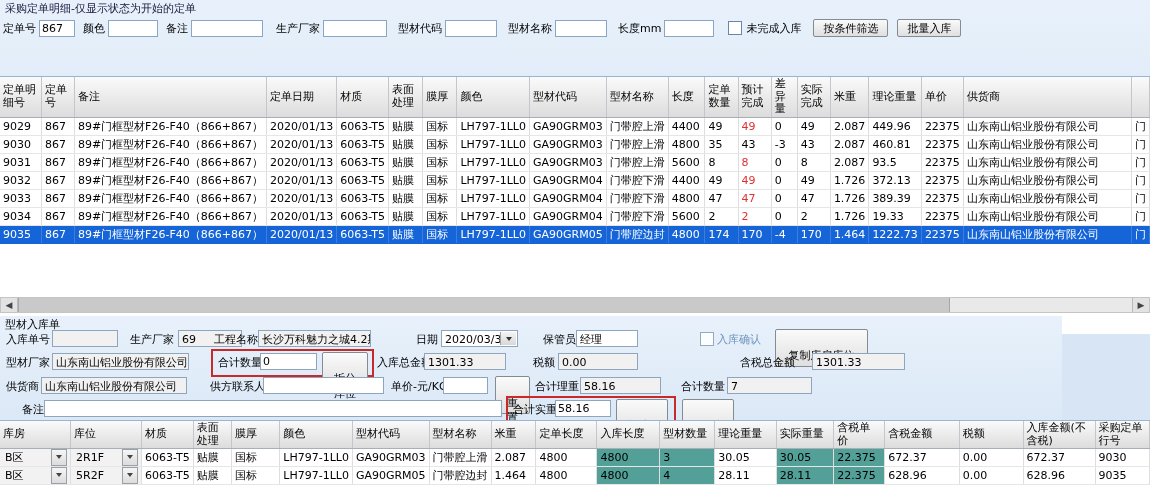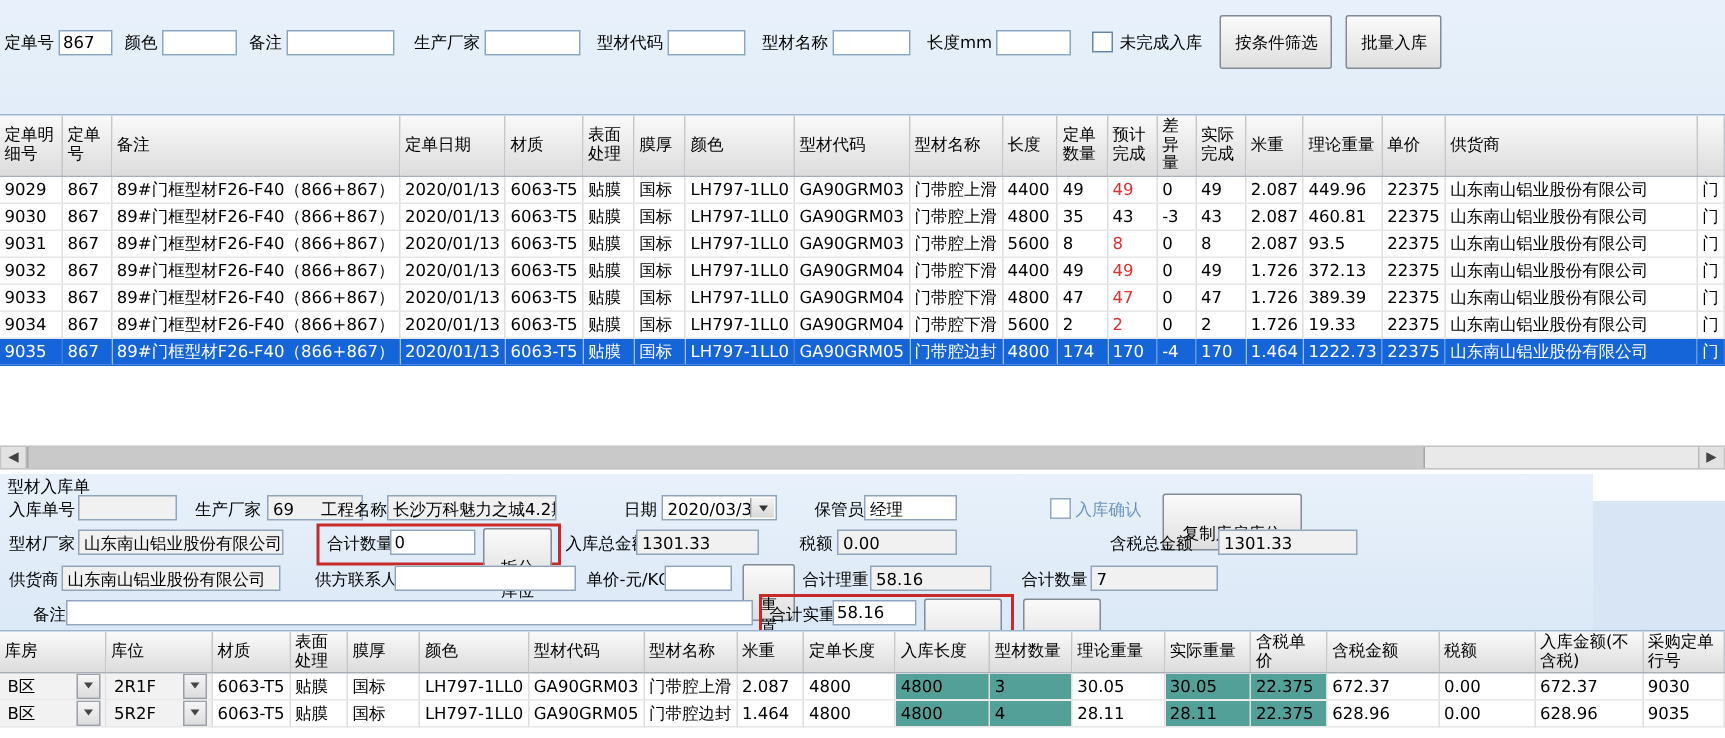--- a/index.html
+++ b/index.html
@@ -8,21 +8,21 @@
   .app{position:relative;width:1150px;height:492px;}
   
   .top-panel{position:absolute;top:0;left:0;width:1150px;height:316px;
     background:linear-gradient(#e8f1fb,#cfe0f2);border-bottom:1px solid #8fafd2;box-sizing:border-box;}
   .panel-title{position:absolute;top:1px;left:5px;color:#17173a;}
   .filter-row{position:absolute;top:17px;left:3px;height:22px;display:flex;align-items:center;white-space:nowrap;}
   .lbl{margin:0 3px 0 8px;}
   .lbl.first{margin-left:0;}
   input.txt{height:15px;border:1px solid #89a6c6;background:#fff;padding:0 2px;
     font:11px "DejaVu Sans","Liberation Sans",sans-serif;}
-  .btn{height:36px;padding:0 9px;margin-left:9px;background:linear-gradient(#fafafa,#dfdfdf);
+  .btn{height:18px;padding:0 9px;margin-left:9px;background:linear-gradient(#fafafa,#dfdfdf);
     border:1px solid #848b93;border-radius:2px;font:11px "DejaVu Sans","Liberation Sans",sans-serif;cursor:default;}
   .cb{width:12px;height:12px;border:1px solid #6587ad;background:#fff;display:inline-block;margin-left:14px;}
   
   .grid-wrap{position:absolute;top:40px;left:0;width:1150px;height:257px;background:#fff;
     border-top:1px solid #9ab4d2;overflow:hidden;margin-top:36px;}
   table.grid{border-collapse:collapse;table-layout:fixed;}
   table.grid th{background:linear-gradient(#fafafa,#dcdcdc);border-right:1px solid #c3c7cd;
     border-bottom:1px solid #a9afb7;font-weight:normal;text-align:left;vertical-align:middle;
     padding:1px 3px;line-height:1.15;overflow:hidden;}
   #orders-table th{height:28px;}
@@ -68,20 +68,21 @@
   .dim{color:#6d94bf;}
   #inbound-grid{position:absolute;top:104px;left:0;width:1150px;height:72px;background:#fff;
     border-top:1px solid #9ab4d2;overflow:hidden;}
 </style>
 </head>
 <body>
 
 <div class="app">
 
   <div class="top-panel">
+    <div class="panel-title">采购定单明细-仅显示状态为开始的定单</div>
 
     <div class="filter-row">
       <span class="lbl first">定单号</span>
       <input class="txt" style="width: 30px;" value="867">
       <span class="lbl">颜色</span>
       <input class="txt" style="width: 44px;" value="">
       <span class="lbl">备注</span>
       <input class="txt" style="width: 66px;" value="">
       <span class="lbl" style="margin-left:13px">生产厂家</span>
       <input class="txt" style="width: 58px;" value="">

